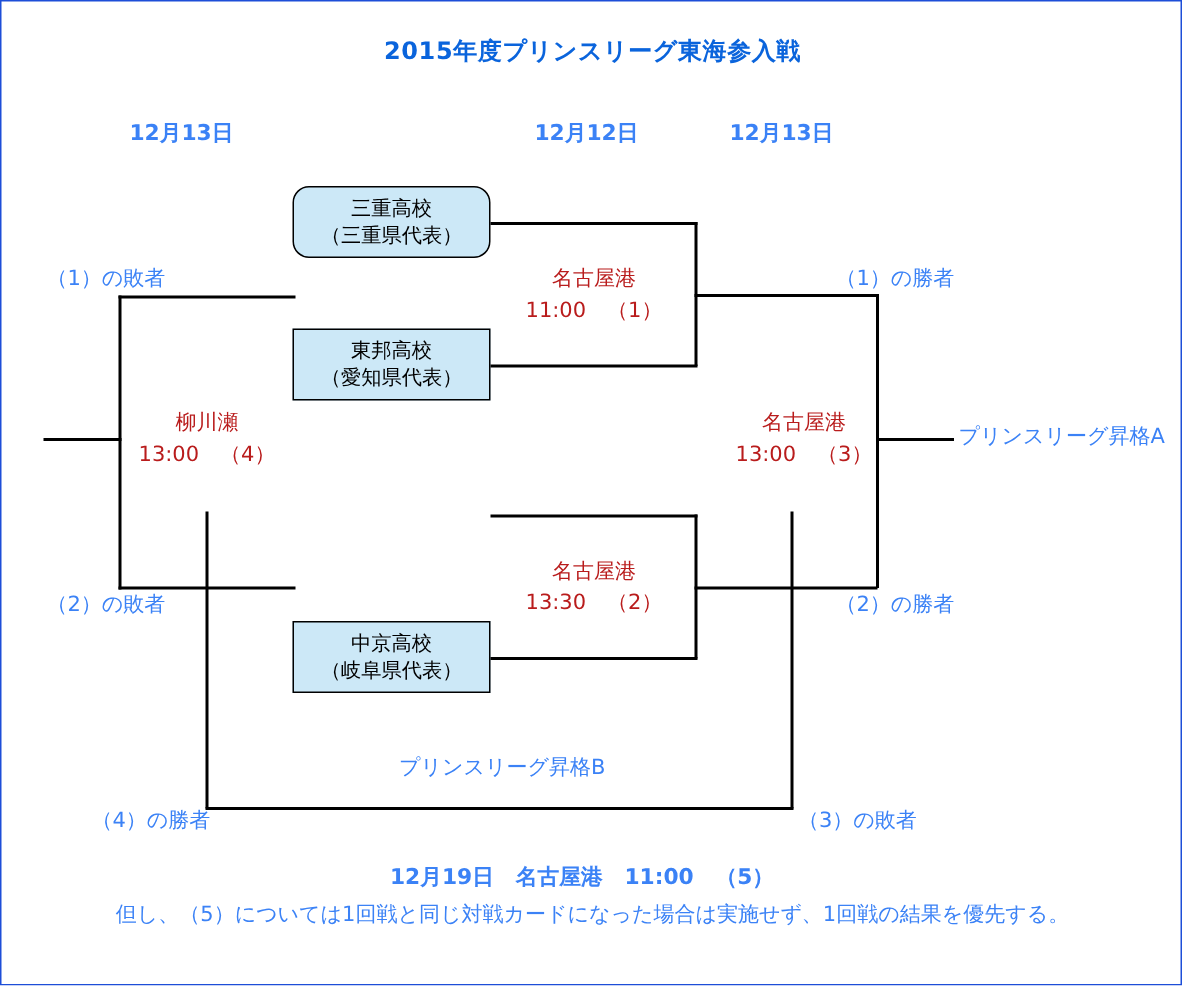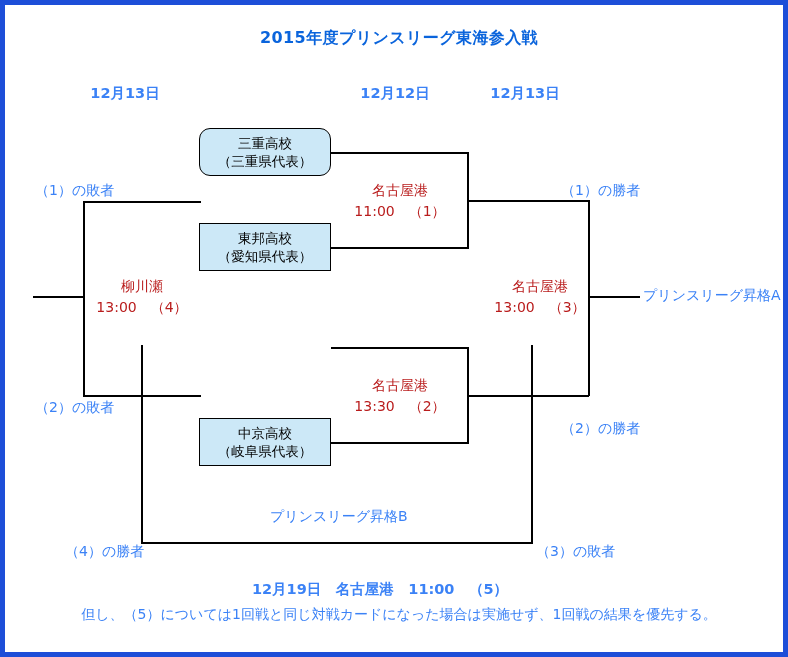--- a/index.html
+++ b/index.html
@@ -8,21 +8,21 @@
     background: #ffffff;
   }
   body {
     font-family: "DejaVu Sans", "Liberation Sans", sans-serif;
   }
   #page {
     position: relative;
     width: 788px;
     height: 657px;
     background: #ffffff;
-    border: 5px solid #1d4ed8;
+    border: 1px solid #1d4ed8;
     box-sizing: border-box;
     overflow: hidden;
   }
   .txt {
     position: absolute;
     white-space: nowrap;
     color: #3b82f6;
     font-size: 14px;
     line-height: 17px;
   }
@@ -132,21 +132,21 @@
 
   <div class="ln v" style="left:583px; top:195px; height:196px;"></div>
   <div class="ln h" style="left:583px; top:291px; width:52px;"></div>
 
   <div class="match" style="left:470px; top:271px; width:130px;">
     <div>名古屋港</div>
     <div>13:00　（3）</div>
   </div>
 
   <div class="txt" style="left:556px; top:177px;">（1）の勝者</div>
-  <div class="txt" style="left:556px; top:415px;">（2）の勝者</div>
+  <div class="txt" style="left:556px; top:394px;">（2）の勝者</div>
 
   <div class="txt" style="left:638px; top:282px;">プリンスリーグ昇格A</div>
 
   <div class="ln h" style="left:78px; top:196px; width:118px;"></div>
   <div class="ln h" style="left:78px; top:390px; width:118px;"></div>
   <div class="ln v" style="left:78px; top:196px; height:196px;"></div>
   <div class="ln h" style="left:28px; top:291px; width:52px;"></div>
 
   <div class="match" style="left:72px; top:271px; width:130px;">
     <div>柳川瀬</div>
@@ -162,16 +162,16 @@
 
   <div class="ln h" style="left:136px; top:537px; width:392px;"></div>
 
   <div class="ln v" style="left:331px; top:537px; height:0px;"></div>
 
   <div class="txt" style="left:265px; top:503px;">プリンスリーグ昇格B</div>
 
   <div class="txt" style="left:60px; top:538px;">（4）の勝者</div>
   <div class="txt" style="left:531px; top:538px;">（3）の敗者</div>
 
-  <div class="txt note-strong" style="left:0; top:576px; width:750px; text-align:center;">12月19日　名古屋港　11:00　（5）</div>
+  <div class="txt note-strong" style="left:12px; top:576px; width:750px; text-align:center;">12月19日　名古屋港　11:00　（5）</div>
   <div class="txt note-line" style="left:0; top:601px; width:788px; text-align:center;">但し、（5）については1回戦と同じ対戦カードになった場合は実施せず、1回戦の結果を優先する。</div>
 
 </div>
 
 </body></html>

